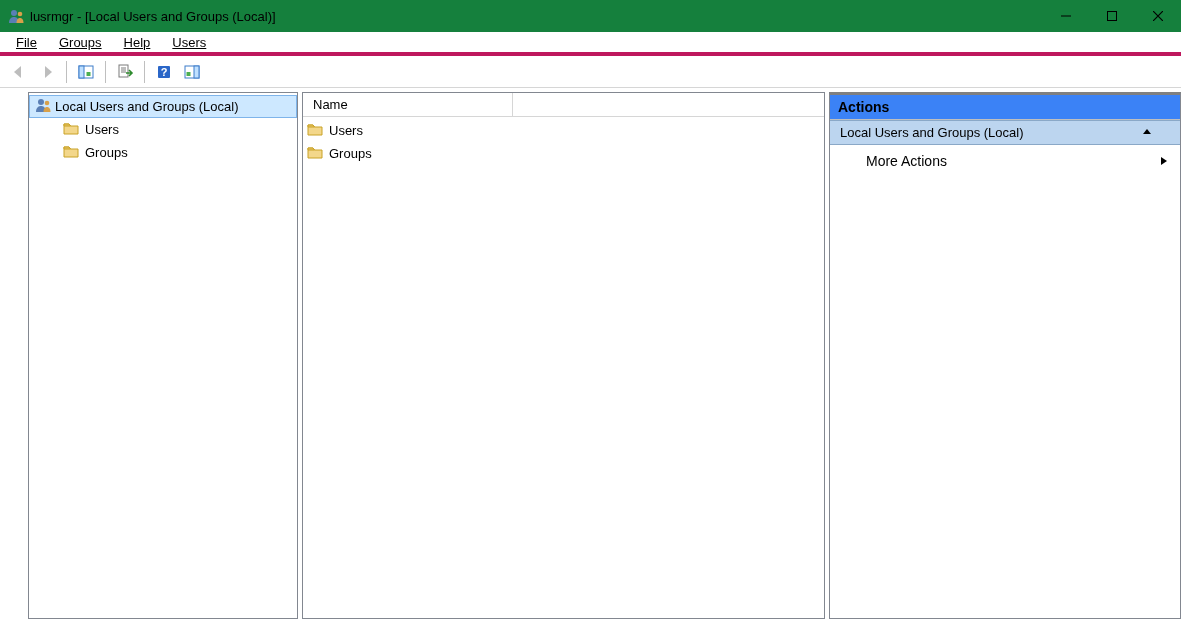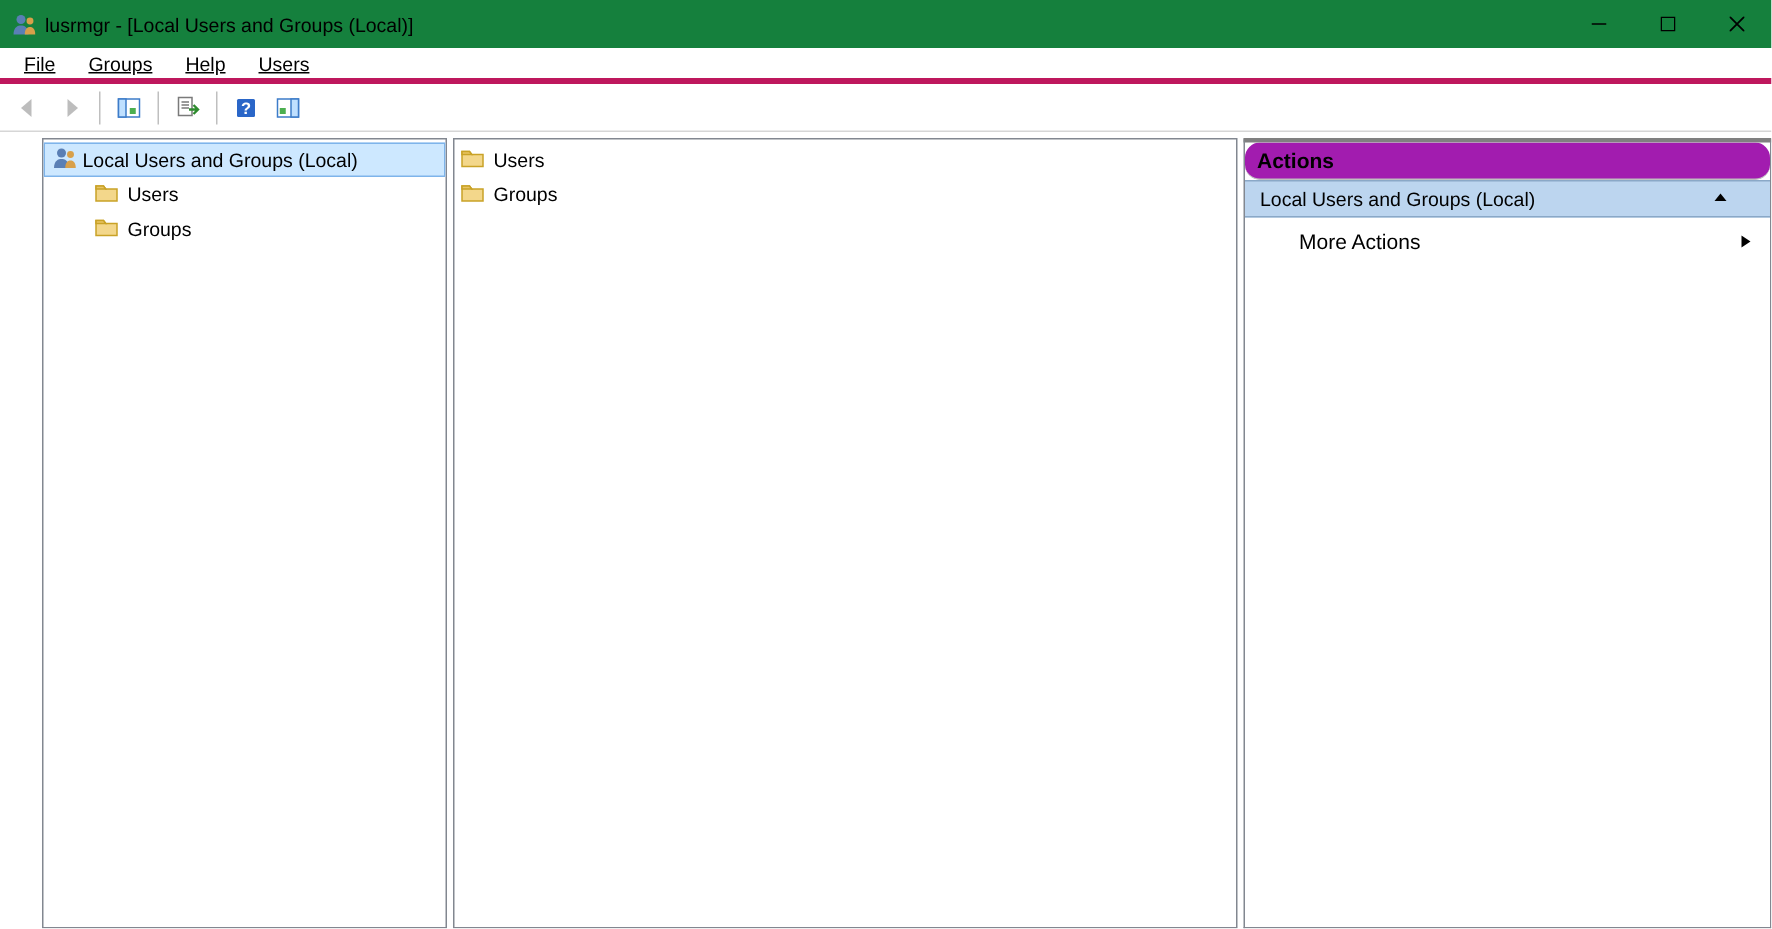--- a/index.html
+++ b/index.html
@@ -141,26 +141,25 @@
   .list-body { padding:2px 0; }
   .list-row {
     display:flex;
     align-items:center;
     padding:2px 4px;
     gap:6px;
   }
 
   
   .actions-header {
-    background:#a21caf;
+    background:#3b82f6;
     border-bottom:1px solid #bfbfbf;
     padding:4px 8px;
     font-weight:600;
     font-size:14px;
-    border-radius:10px;
   }
   .action-section-header {
     background:#bcd5ef;
     border-top:1px solid #8aa8c7;
     border-bottom:1px solid #8aa8c7;
     padding:4px 28px 4px 10px;
     display:flex;
     align-items:center;
     justify-content:space-between;
     font-size:13px;
@@ -290,20 +289,23 @@
             <path d="M1 4 L6 4 L7.5 6 L15 6 L15 14 L1 14 Z" fill="#f3d78b" stroke="#c9a227"></path>
             <path d="M1 4 L6 4 L7.5 6 L1 6 Z" fill="#e8c565" stroke="#c9a227"></path>
           </svg>
         </span>
         <span>Groups</span>
       </div>
     </div>
   </div>
 
   <div class="panel list-panel">
+    <div class="list-header">
+      <div class="col">Name</div>
+    </div>
     <div class="list-body">
       <div class="list-row">
         <span>
           <svg class="ic16" viewBox="0 0 16 16">
             <path d="M1 4 L6 4 L7.5 6 L15 6 L15 14 L1 14 Z" fill="#f3d78b" stroke="#c9a227"></path>
             <path d="M1 4 L6 4 L7.5 6 L1 6 Z" fill="#e8c565" stroke="#c9a227"></path>
           </svg>
         </span>
         <span>Users</span>
       </div>

